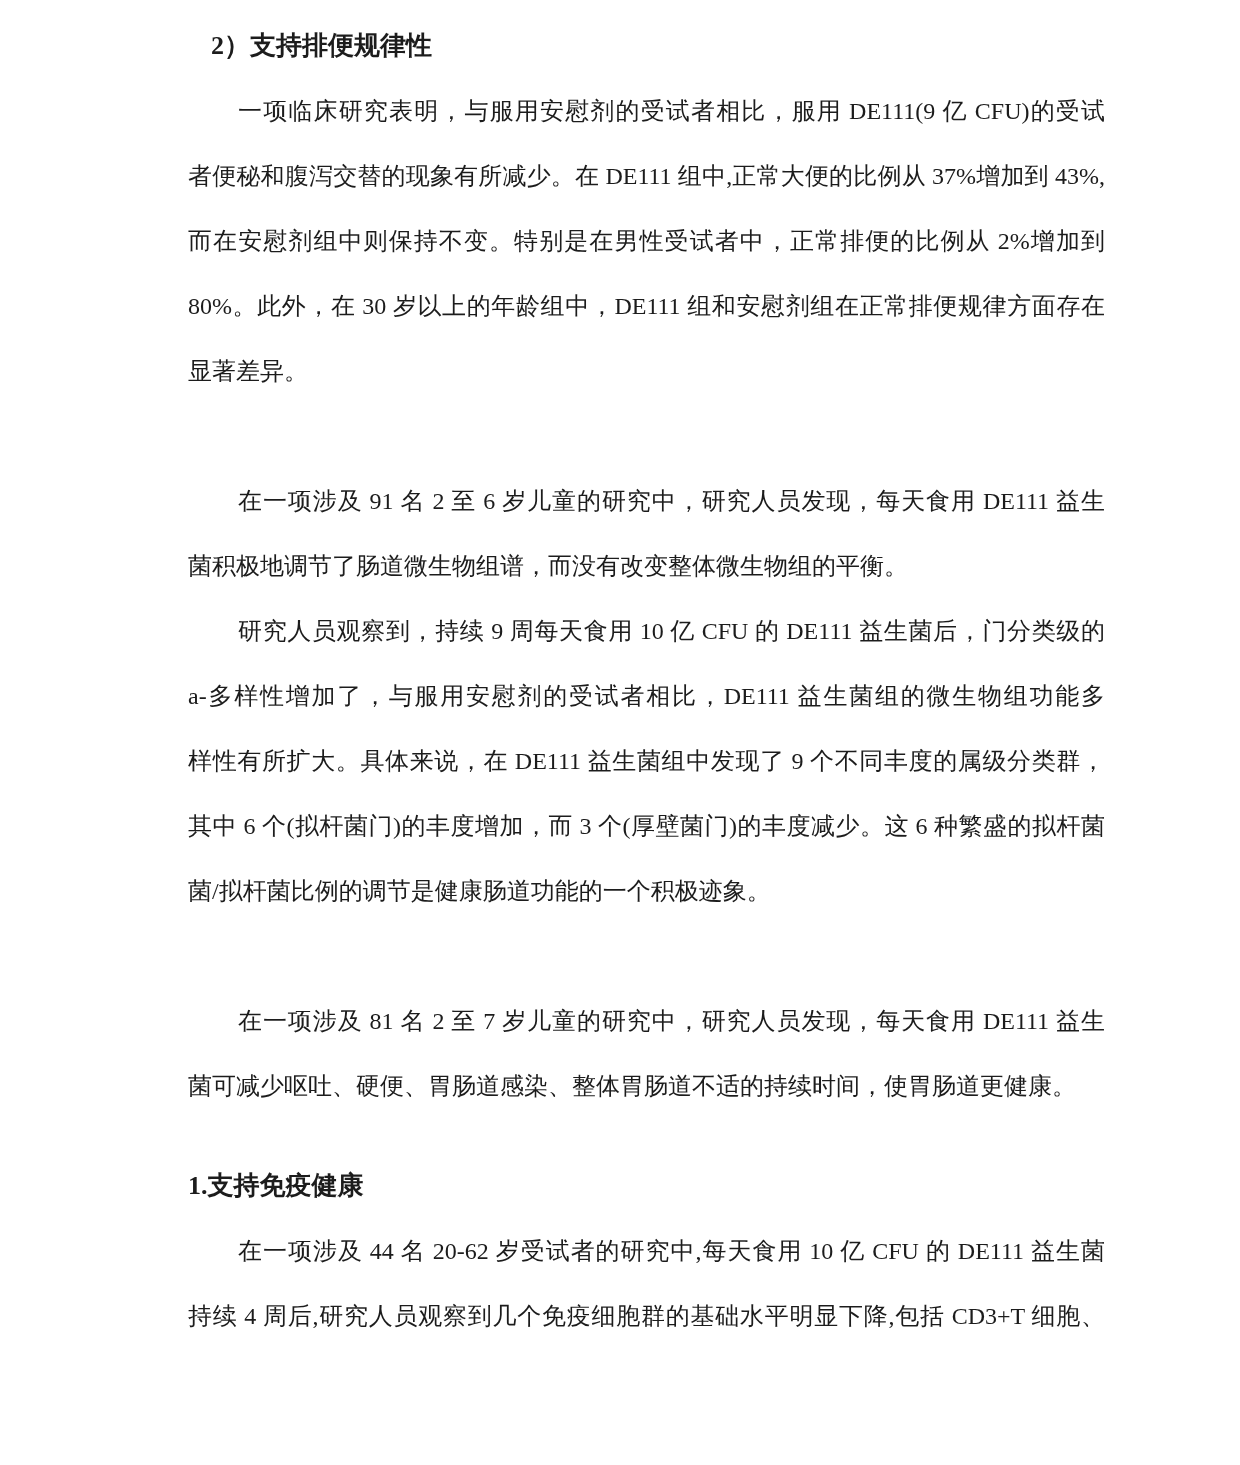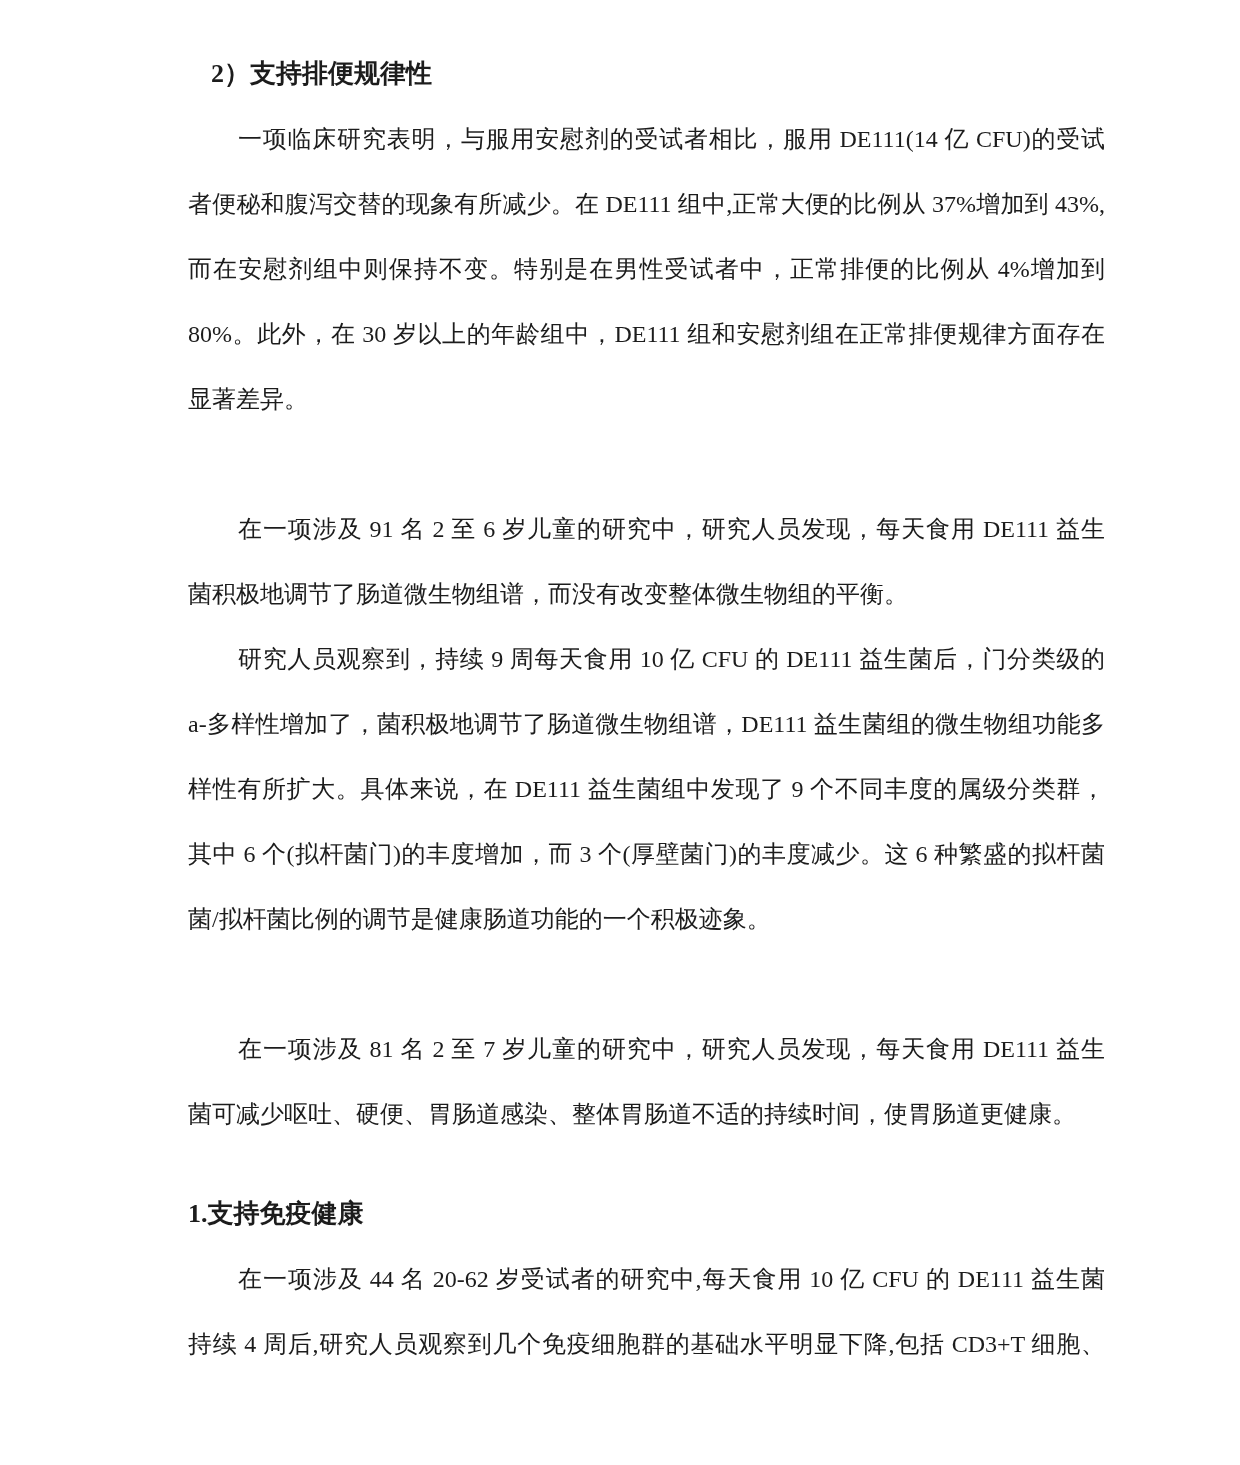--- a/index.html
+++ b/index.html
@@ -36,41 +36,40 @@
     text-indent: 50px;
   }
   .line.heading {
     font-weight: 700;
     font-size: 26px;
     text-align: left;
     text-align-last: auto;
   }
   .line.heading.h-indent {
     text-indent: 23px;
-    margin-top: 28px;
   }
   .spacer {
     width: 100%;
   }
 </style>
 </head>
 <body>
 
 <div class="doc-body">
     <div class="line heading h-indent">2）支持排便规律性</div>
-    <div class="line justify first">一项临床研究表明，与服用安慰剂的受试者相比，服用 DE111(14 亿 CFU)的受试</div>
+    <div class="line justify first">一项临床研究表明，与服用安慰剂的受试者相比，服用 DE111(9 亿 CFU)的受试</div>
     <div class="line justify">者便秘和腹泻交替的现象有所减少。在 DE111 组中,正常大便的比例从 37%增加到 43%,</div>
-    <div class="line justify">而在安慰剂组中则保持不变。特别是在男性受试者中，正常排便的比例从 4%增加到</div>
+    <div class="line justify">而在安慰剂组中则保持不变。特别是在男性受试者中，正常排便的比例从 2%增加到</div>
     <div class="line justify">80%。此外，在 30 岁以上的年龄组中，DE111 组和安慰剂组在正常排便规律方面存在</div>
     <div class="line">显著差异。</div>
     <div class="spacer" style="height: 65px;"></div>
     <div class="line justify first">在一项涉及 91 名 2 至 6 岁儿童的研究中，研究人员发现，每天食用 DE111 益生</div>
     <div class="line">菌积极地调节了肠道微生物组谱，而没有改变整体微生物组的平衡。</div>
     <div class="line justify first">研究人员观察到，持续 9 周每天食用 10 亿 CFU 的 DE111 益生菌后，门分类级的</div>
-    <div class="line justify">a-多样性增加了，菌积极地调节了肠道微生物组谱，DE111 益生菌组的微生物组功能多</div>
+    <div class="line justify">a-多样性增加了，与服用安慰剂的受试者相比，DE111 益生菌组的微生物组功能多</div>
     <div class="line justify">样性有所扩大。具体来说，在 DE111 益生菌组中发现了 9 个不同丰度的属级分类群，</div>
     <div class="line justify">其中 6 个(拟杆菌门)的丰度增加，而 3 个(厚壁菌门)的丰度减少。这 6 种繁盛的拟杆菌</div>
     <div class="line">菌/拟杆菌比例的调节是健康肠道功能的一个积极迹象。</div>
     <div class="spacer" style="height: 65px;"></div>
     <div class="line justify first">在一项涉及 81 名 2 至 7 岁儿童的研究中，研究人员发现，每天食用 DE111 益生</div>
     <div class="line">菌可减少呕吐、硬便、胃肠道感染、整体胃肠道不适的持续时间，使胃肠道更健康。</div>
     <div class="spacer" style="height: 35px;"></div>
     <div class="line heading">1.支持免疫健康</div>
     <div class="line justify first">在一项涉及 44 名 20-62 岁受试者的研究中,每天食用 10 亿 CFU 的 DE111 益生菌</div>
     <div class="line justify">持续 4 周后,研究人员观察到几个免疫细胞群的基础水平明显下降,包括 CD3+T 细胞、</div>

